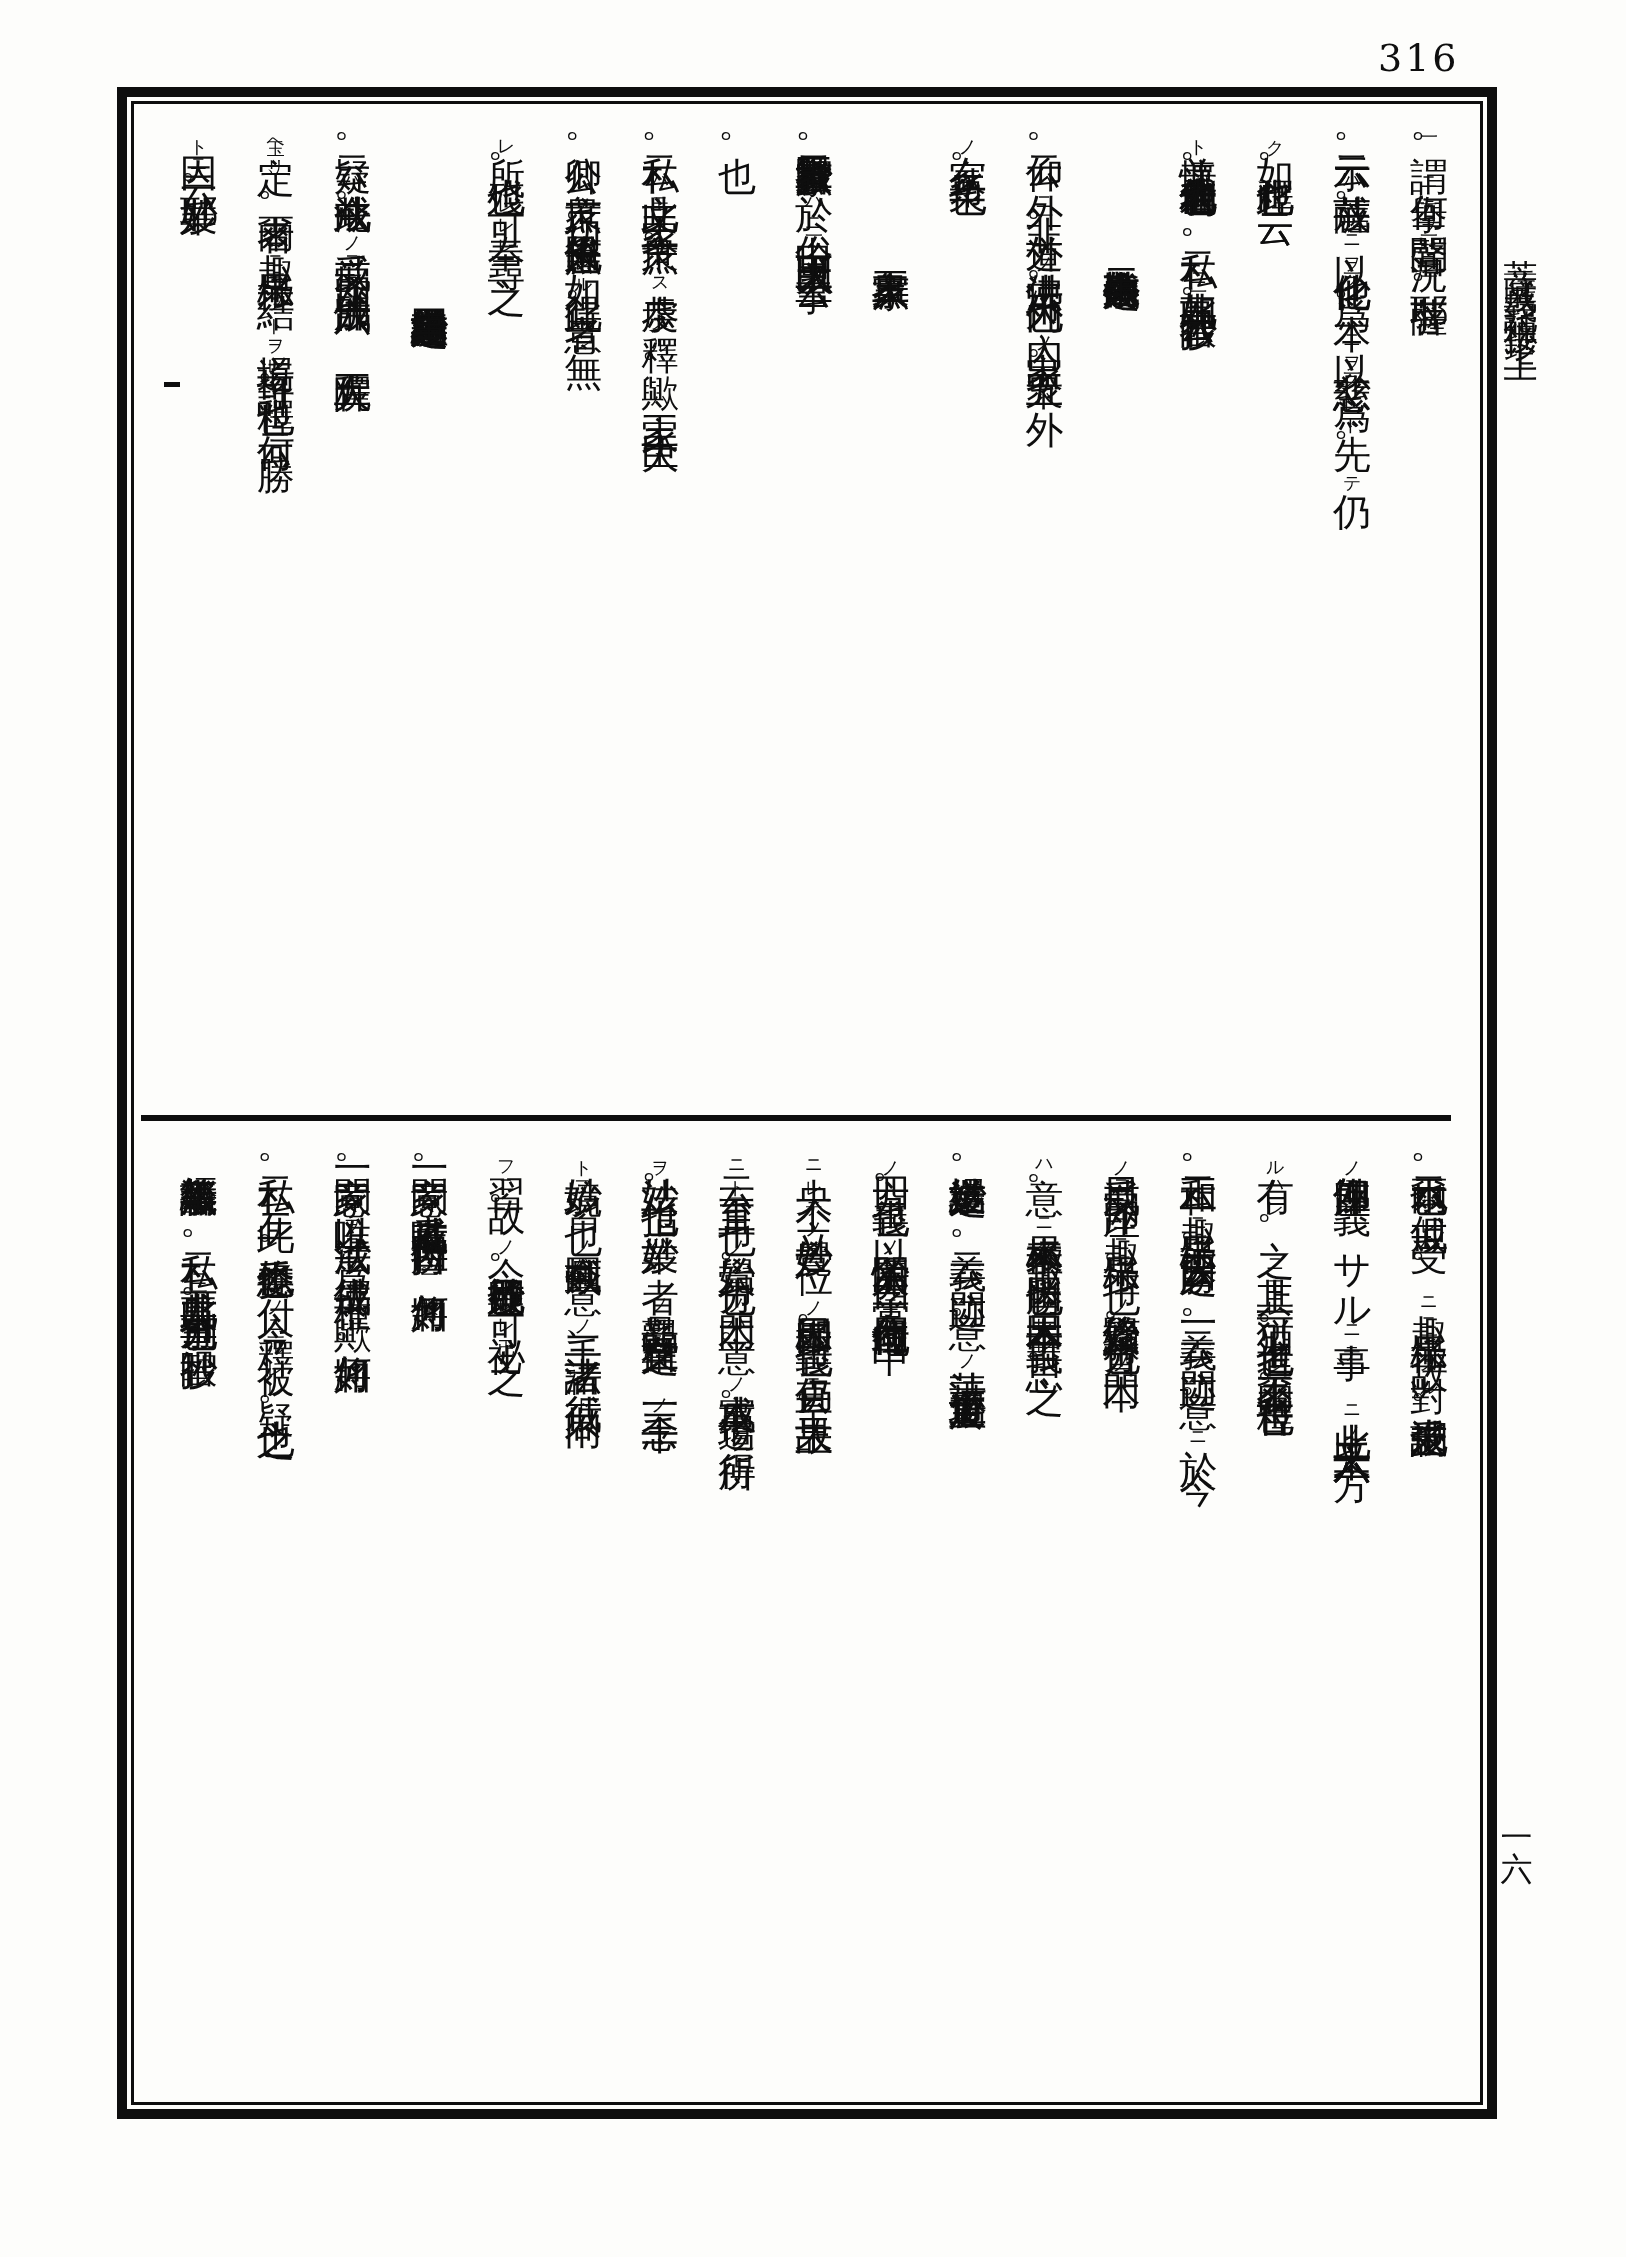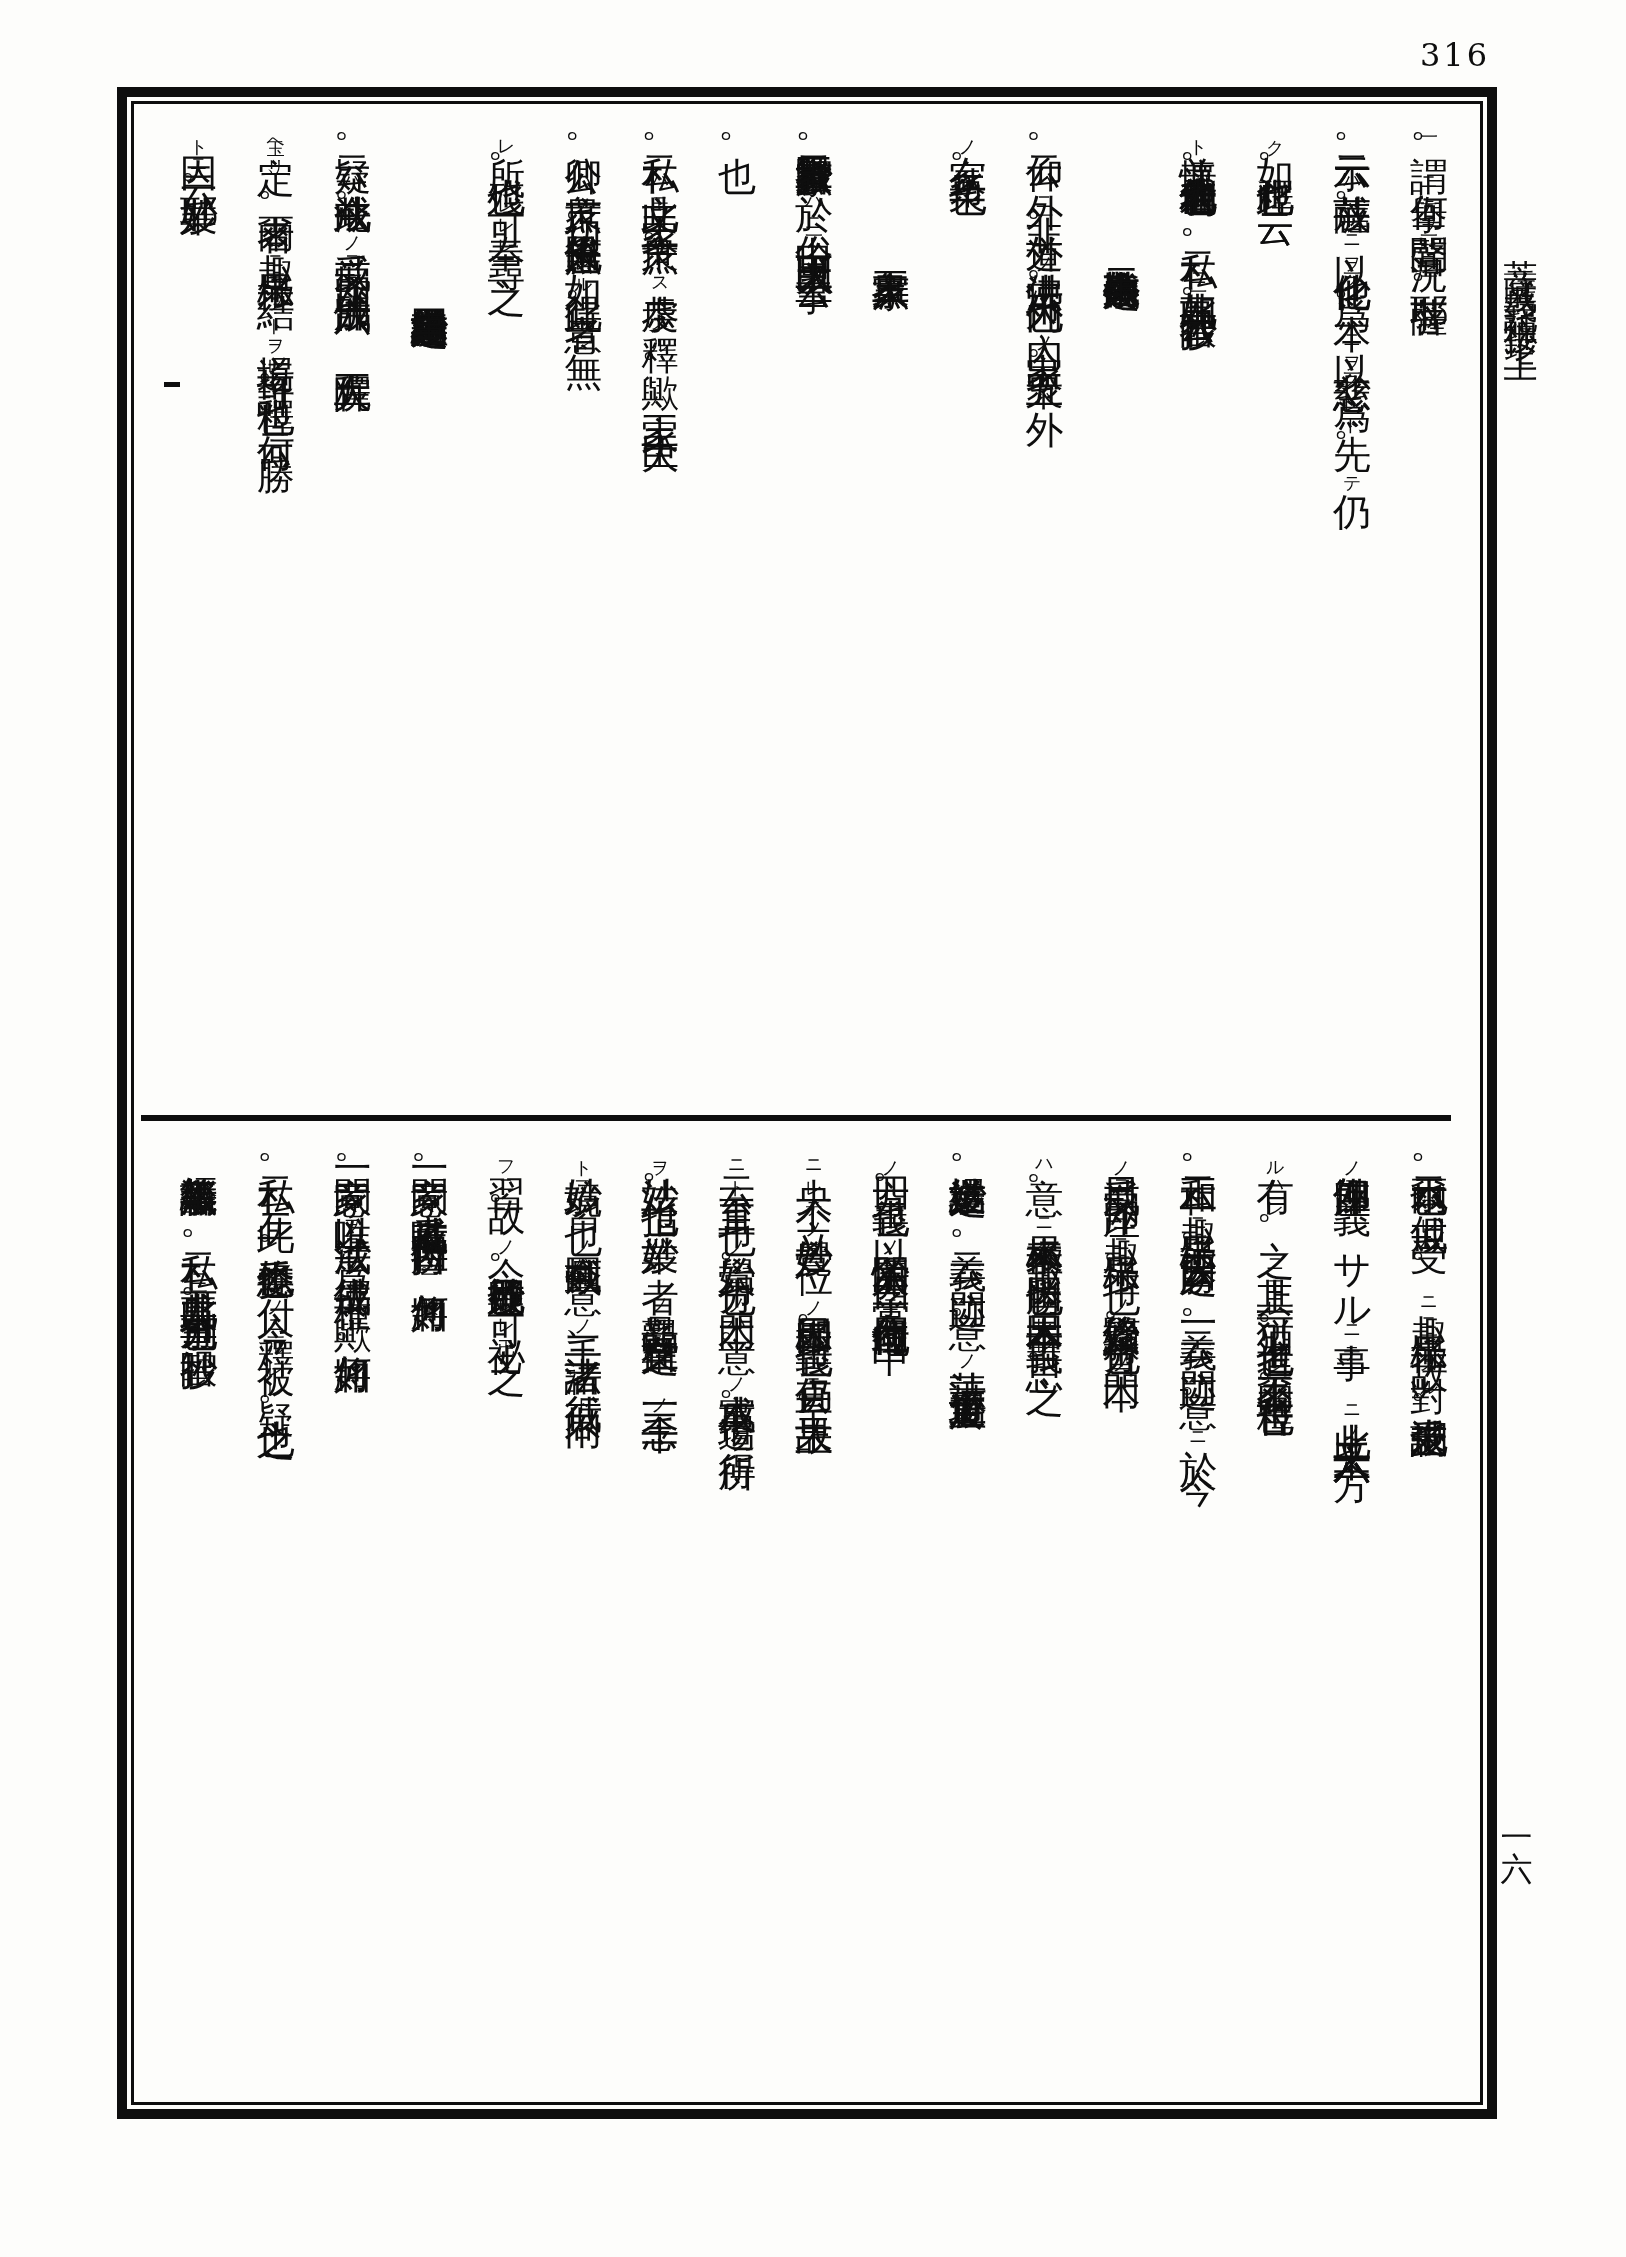--- a/index.html
+++ b/index.html
@@ -6,23 +6,22 @@
   body {
     width: 1627px; height: 2257px;
     position: relative;
     background: #fdfdfb;
     font-family: "Liberation Serif", "DejaVu Serif", serif;
     color: #0e0e0e;
     overflow: hidden;
   }
   .page-number {
     position: absolute; left: 1378px; top: 36px;
-    font-size: 32px; letter-spacing: 3px;
+    font-size: 38px; letter-spacing: 3px;
     font-family: "DejaVu Serif", serif;
-    margin-left: 42px;
   }
   .frame-outer {
     position: absolute; left: 117px; top: 87px;
     width: 1360px; height: 2012px;
     border: 10px solid #0e0e0e;
   }
   .frame-inner {
     position: absolute; inset: 4px;
     border: 3px solid #0e0e0e;
   }

